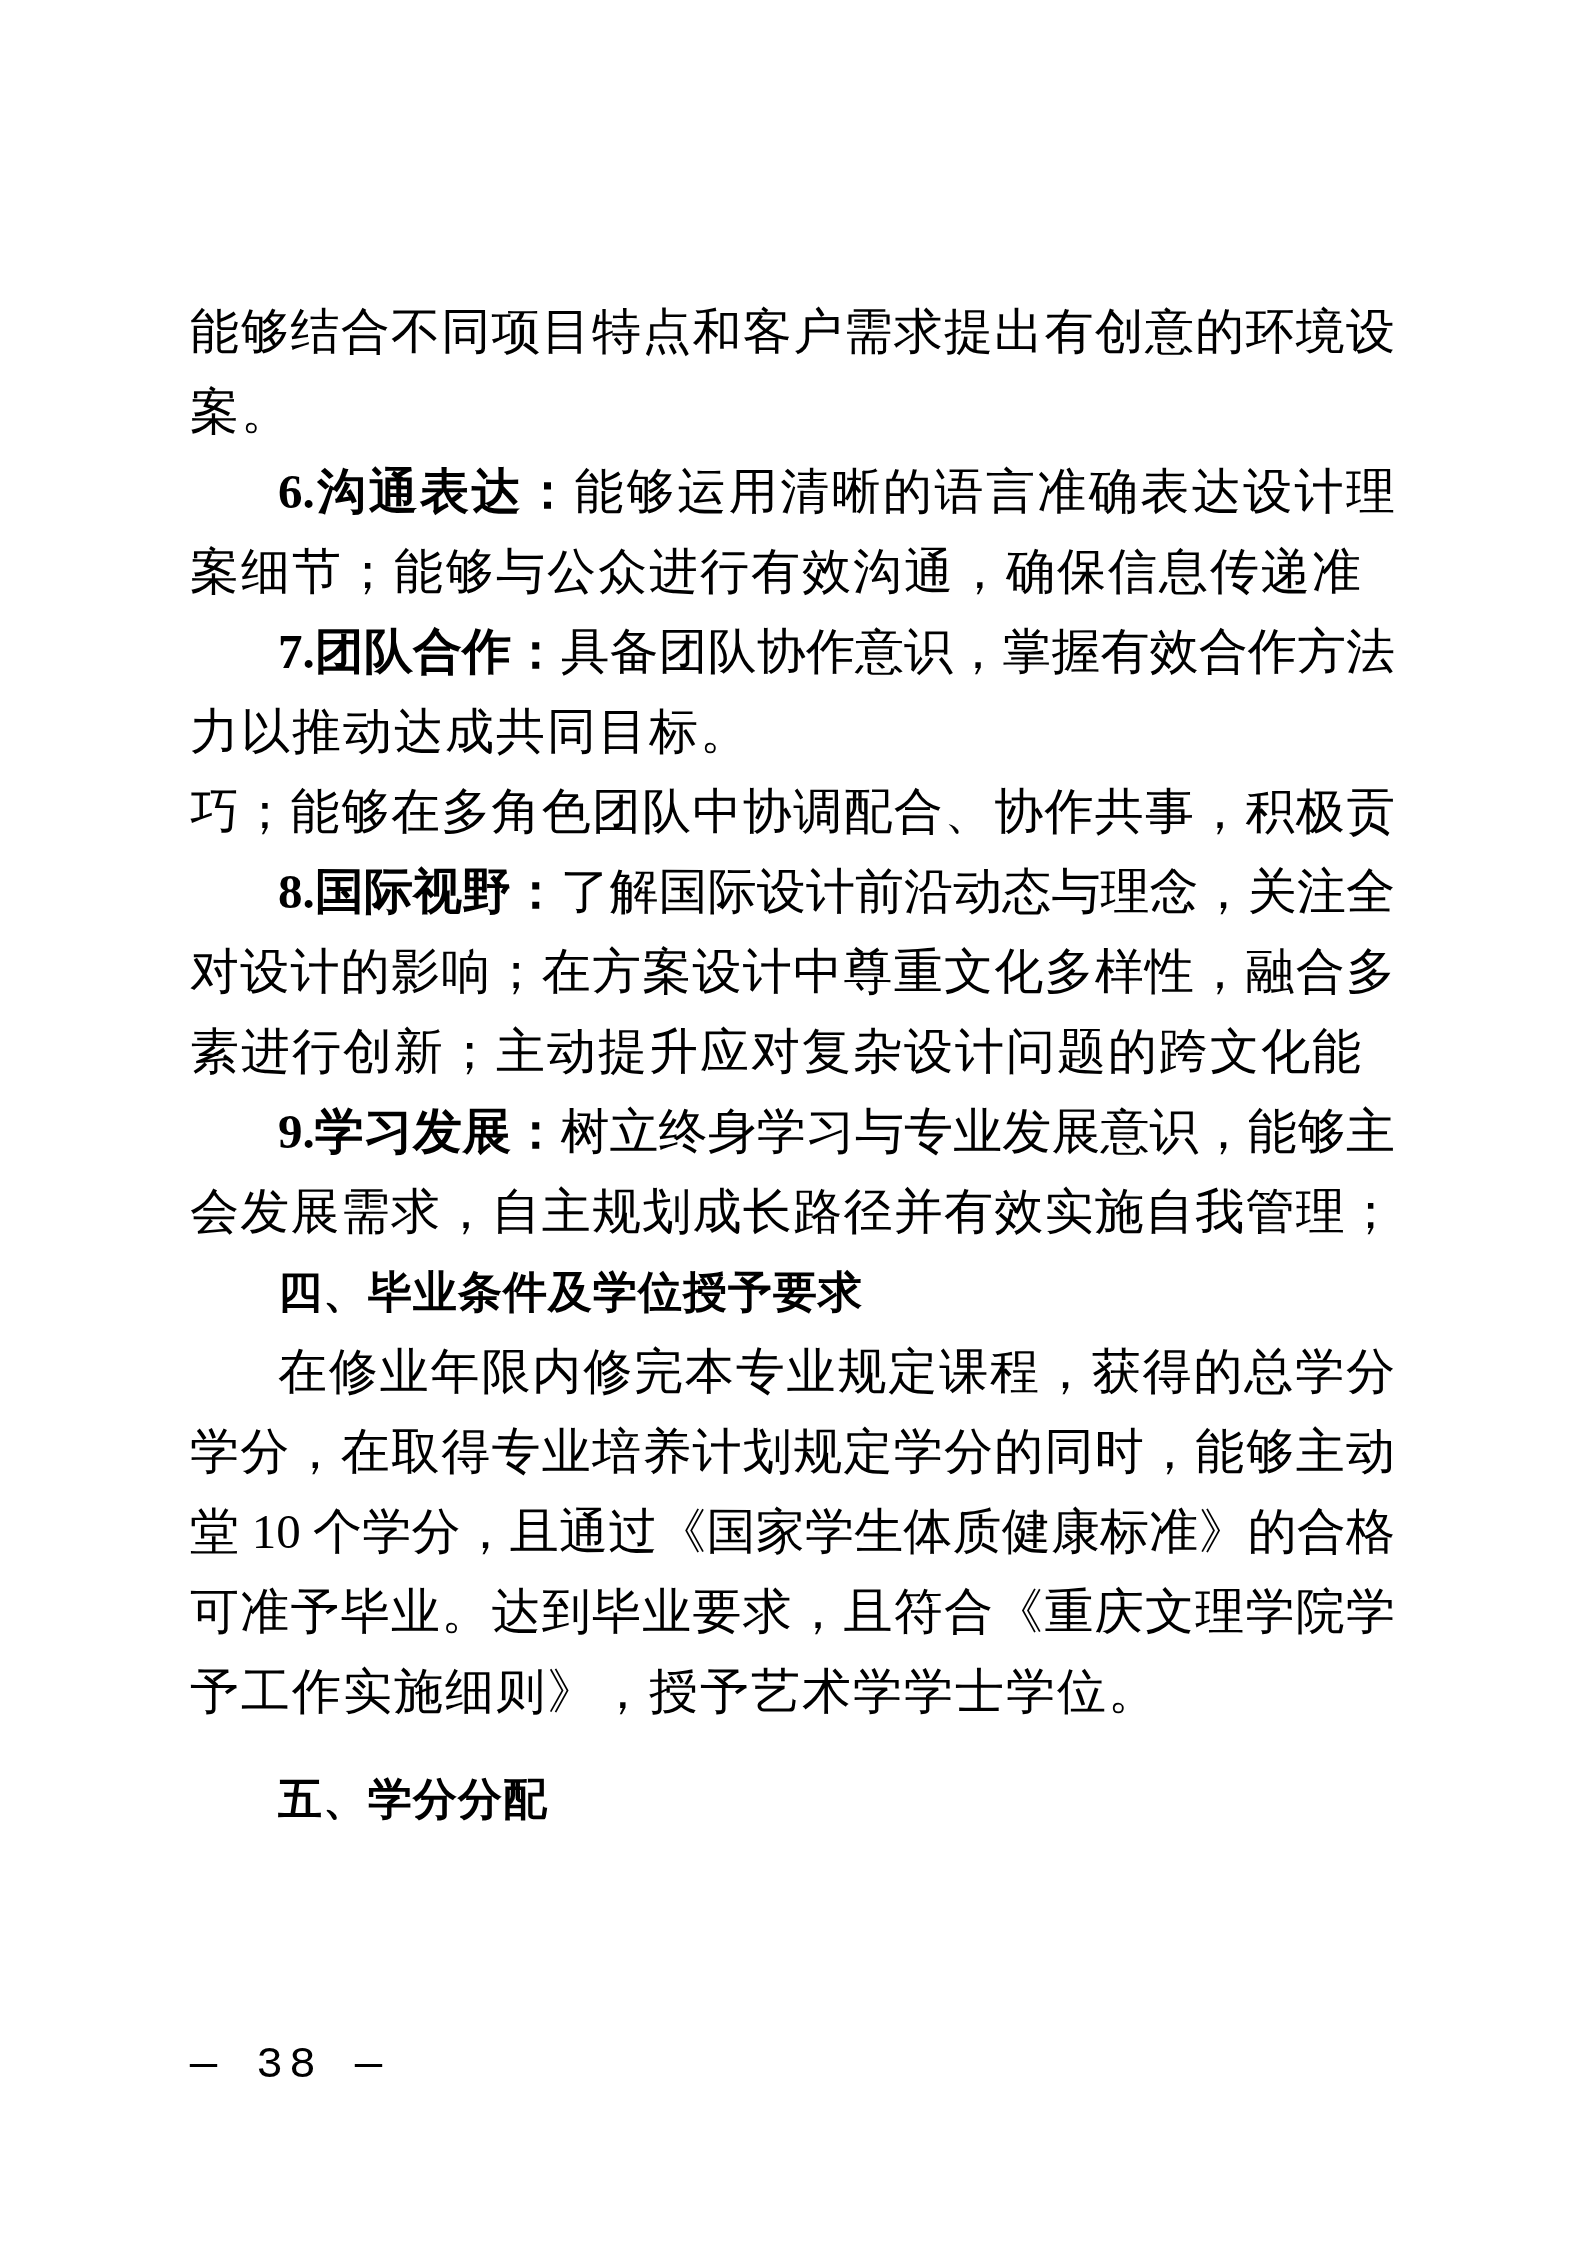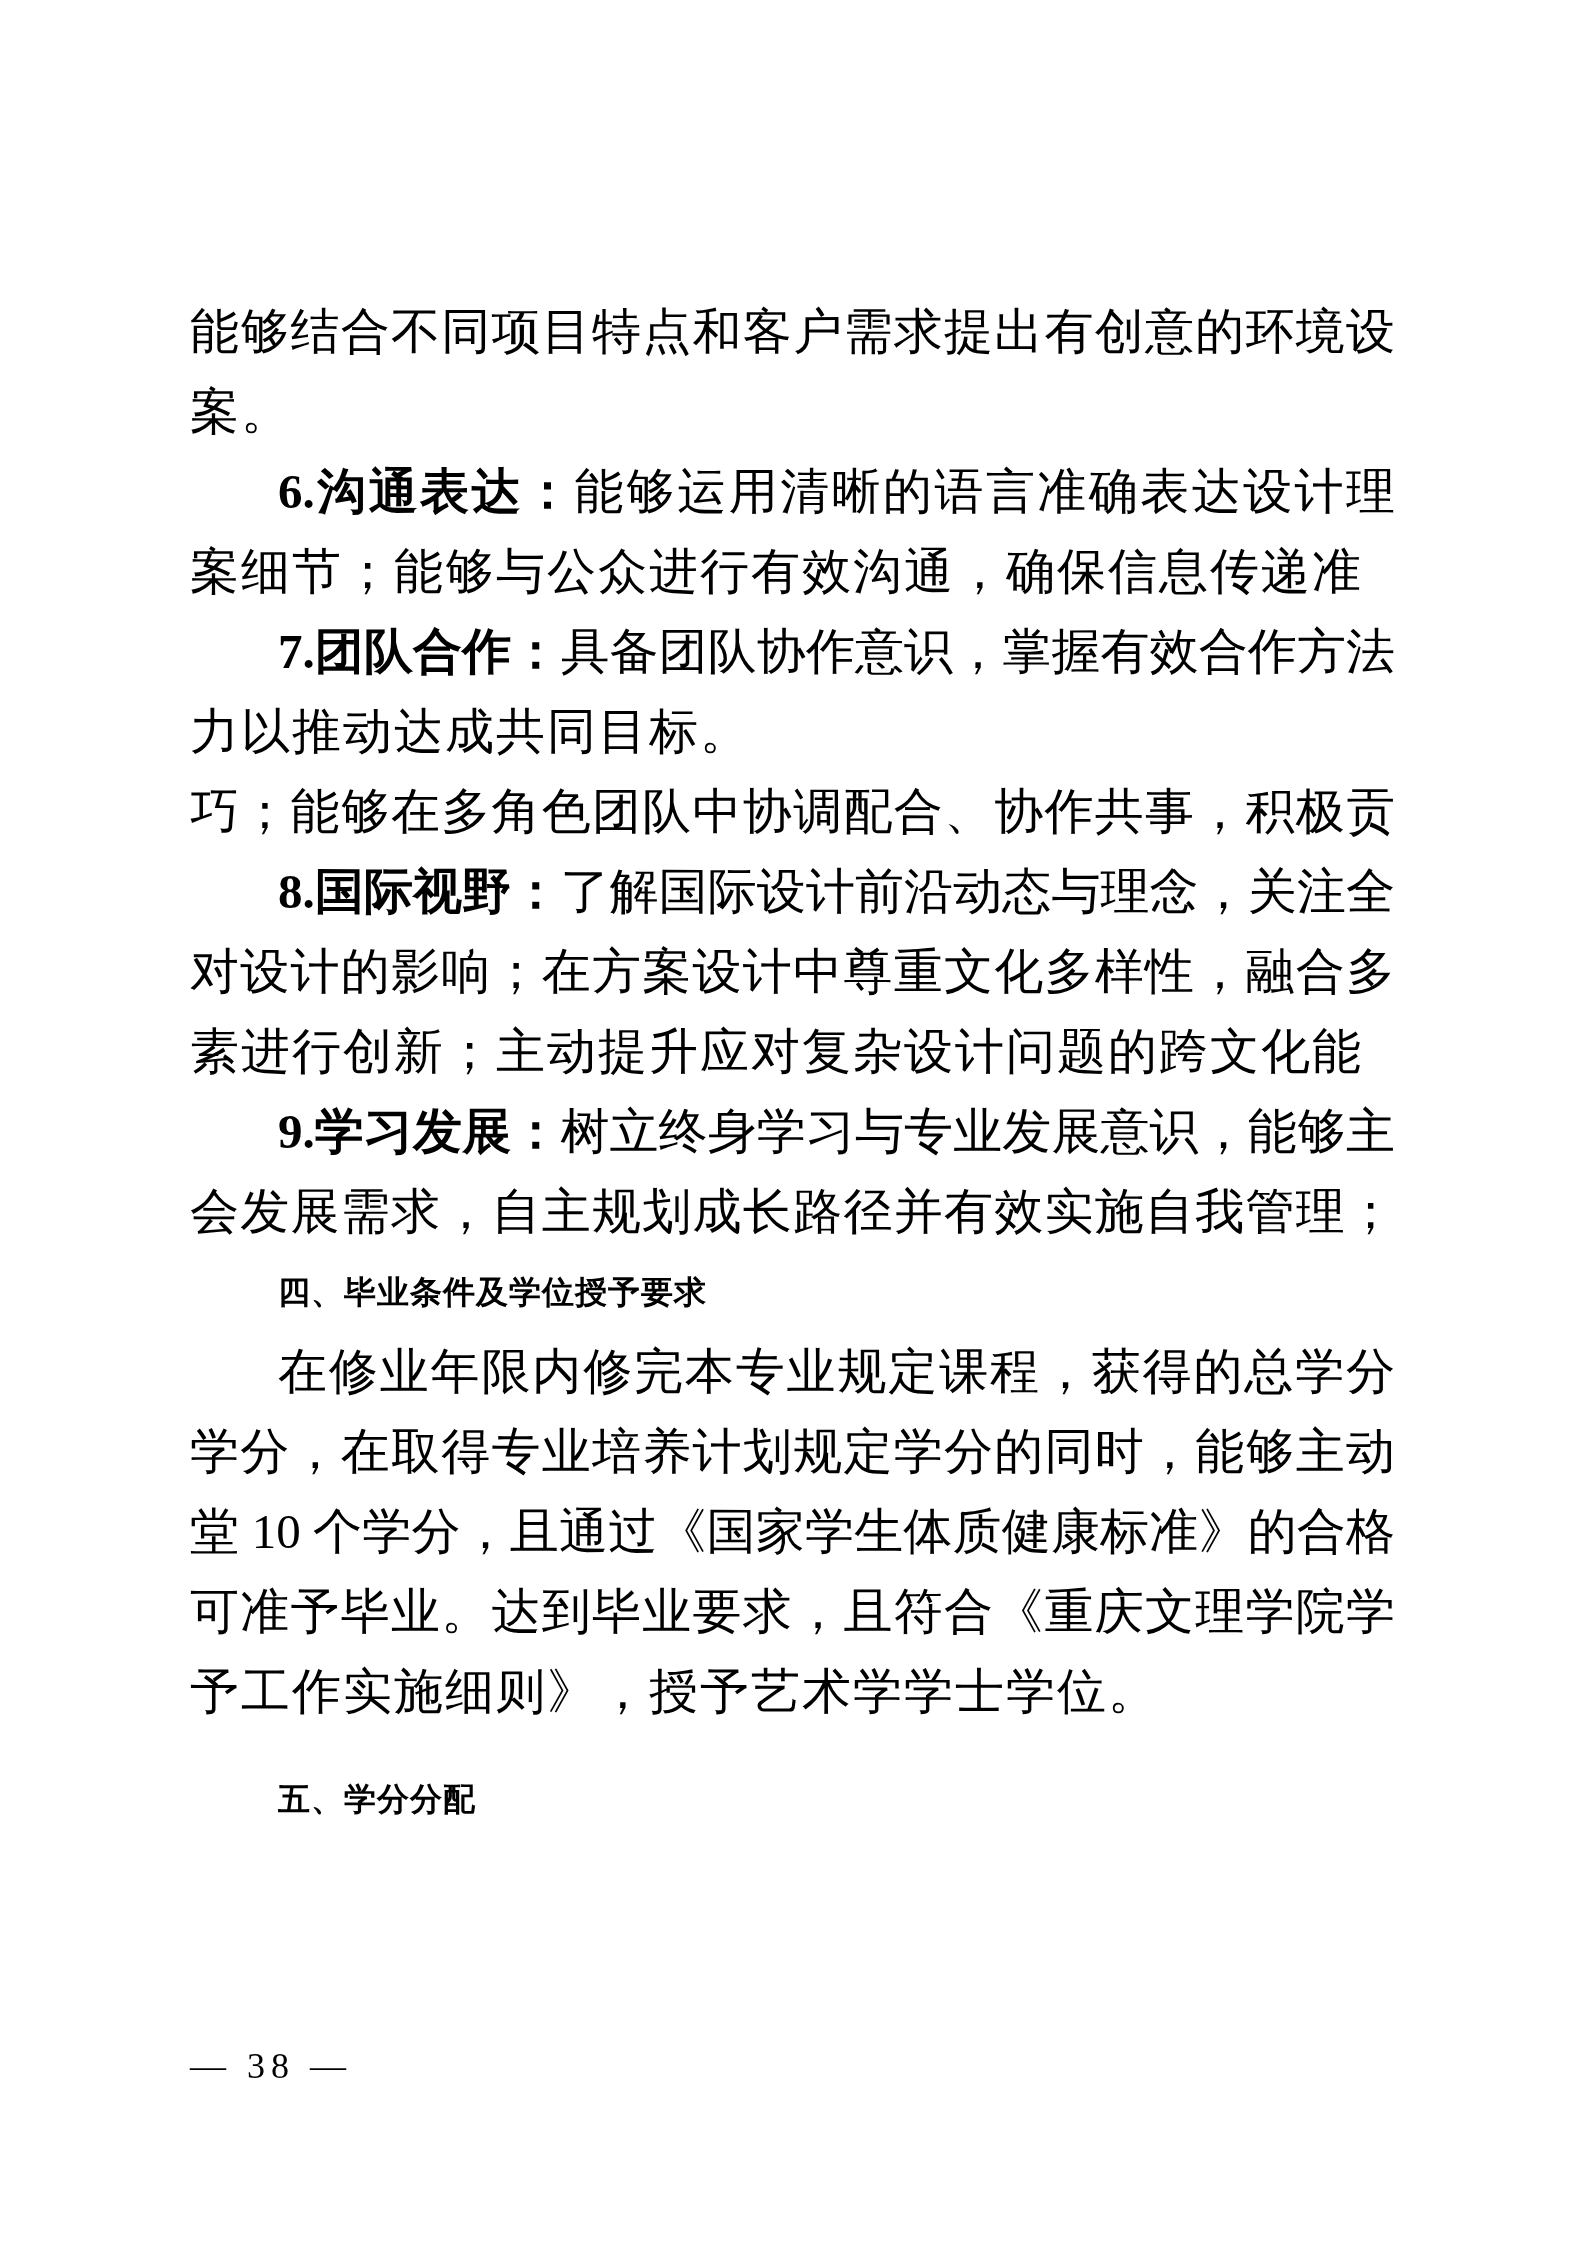--- a/index.html
+++ b/index.html
@@ -47,37 +47,37 @@
   .lead {
     font-weight: bold;
     margin-top: 28px;
   }
   .heading {
     height: 80px;
     line-height: 80px;
     padding-left: 88px;
     font-family: "Liberation Sans", "DejaVu Sans", sans-serif;
     font-weight: bold;
-    font-size: 32px;
+    font-size: 44px;
     letter-spacing: 1px;
     color: #000000;
   }
   .heading.spaced {
     margin-top: 27px;
   }
   .pagenum {
     position: absolute;
     left: 190px;
     top: 2036px;
     height: 60px;
     line-height: 60px;
-    font-size: 36px;
+    font-size: 45px;
     letter-spacing: 6px;
     color: #000000;
-    font-family: Liberation Serif, serif;
+    font-family: Liberation Mono, monospace;
     text-align: center;
   }
 </style>
 </head>
 <body>
 
 <div class="page">
   <div class="content">
 
     <div class="line jy">能够结合不同项目特点和客户需求提出有创意的环境设计解决方</div>

